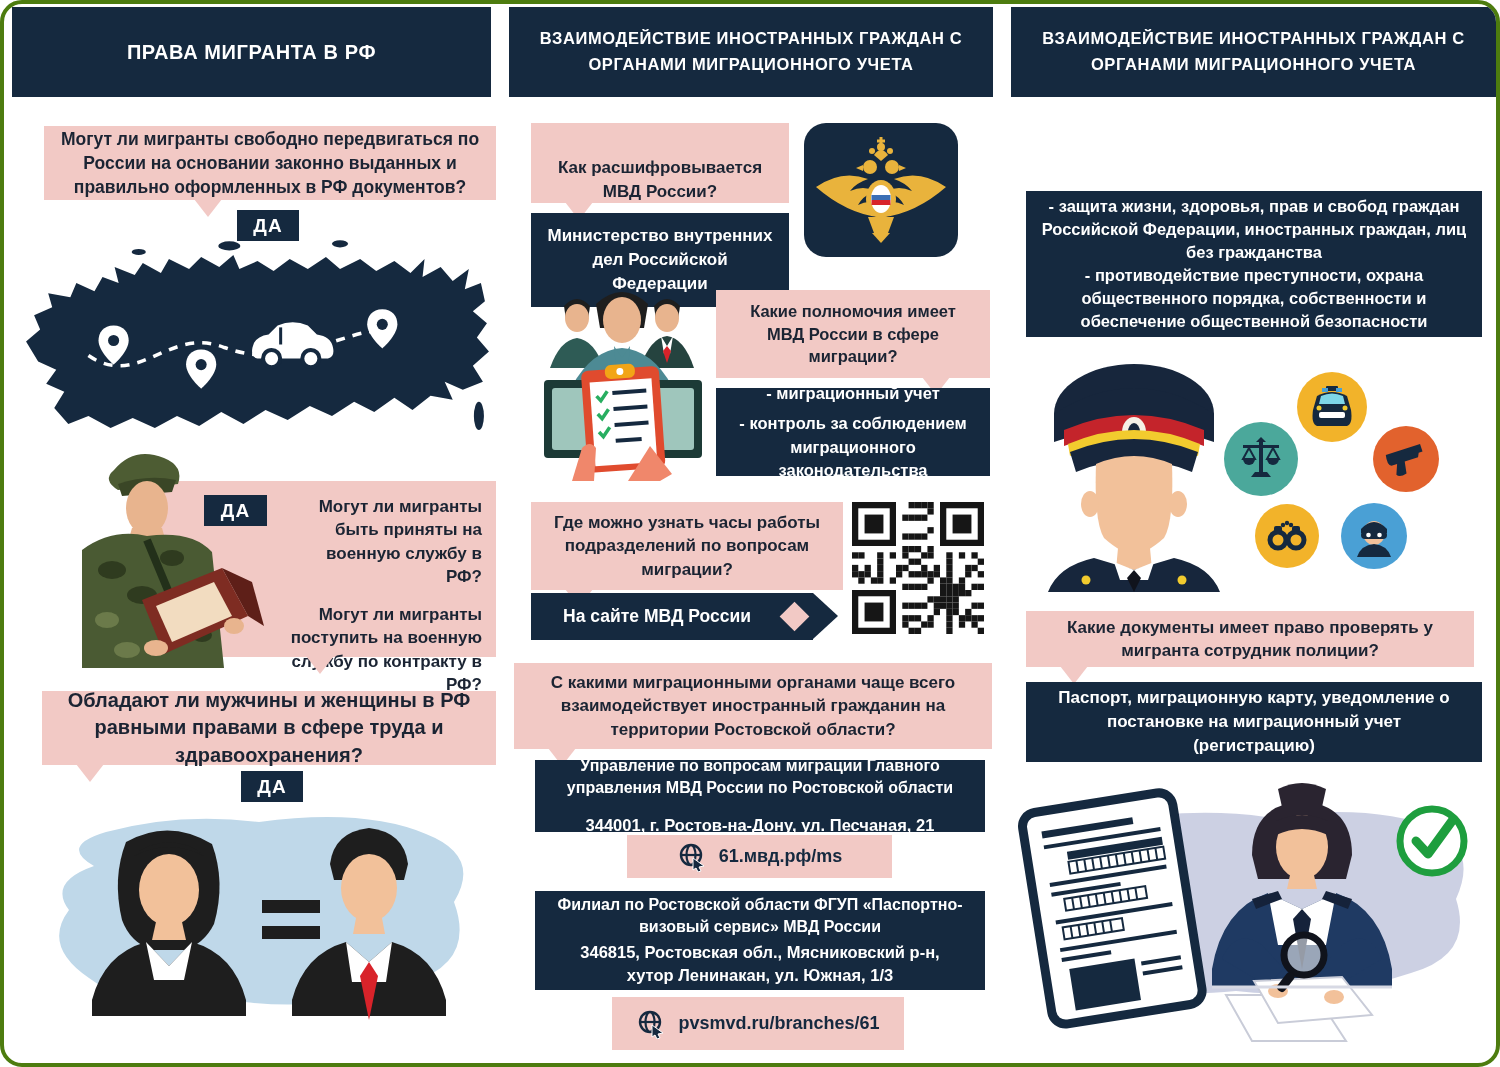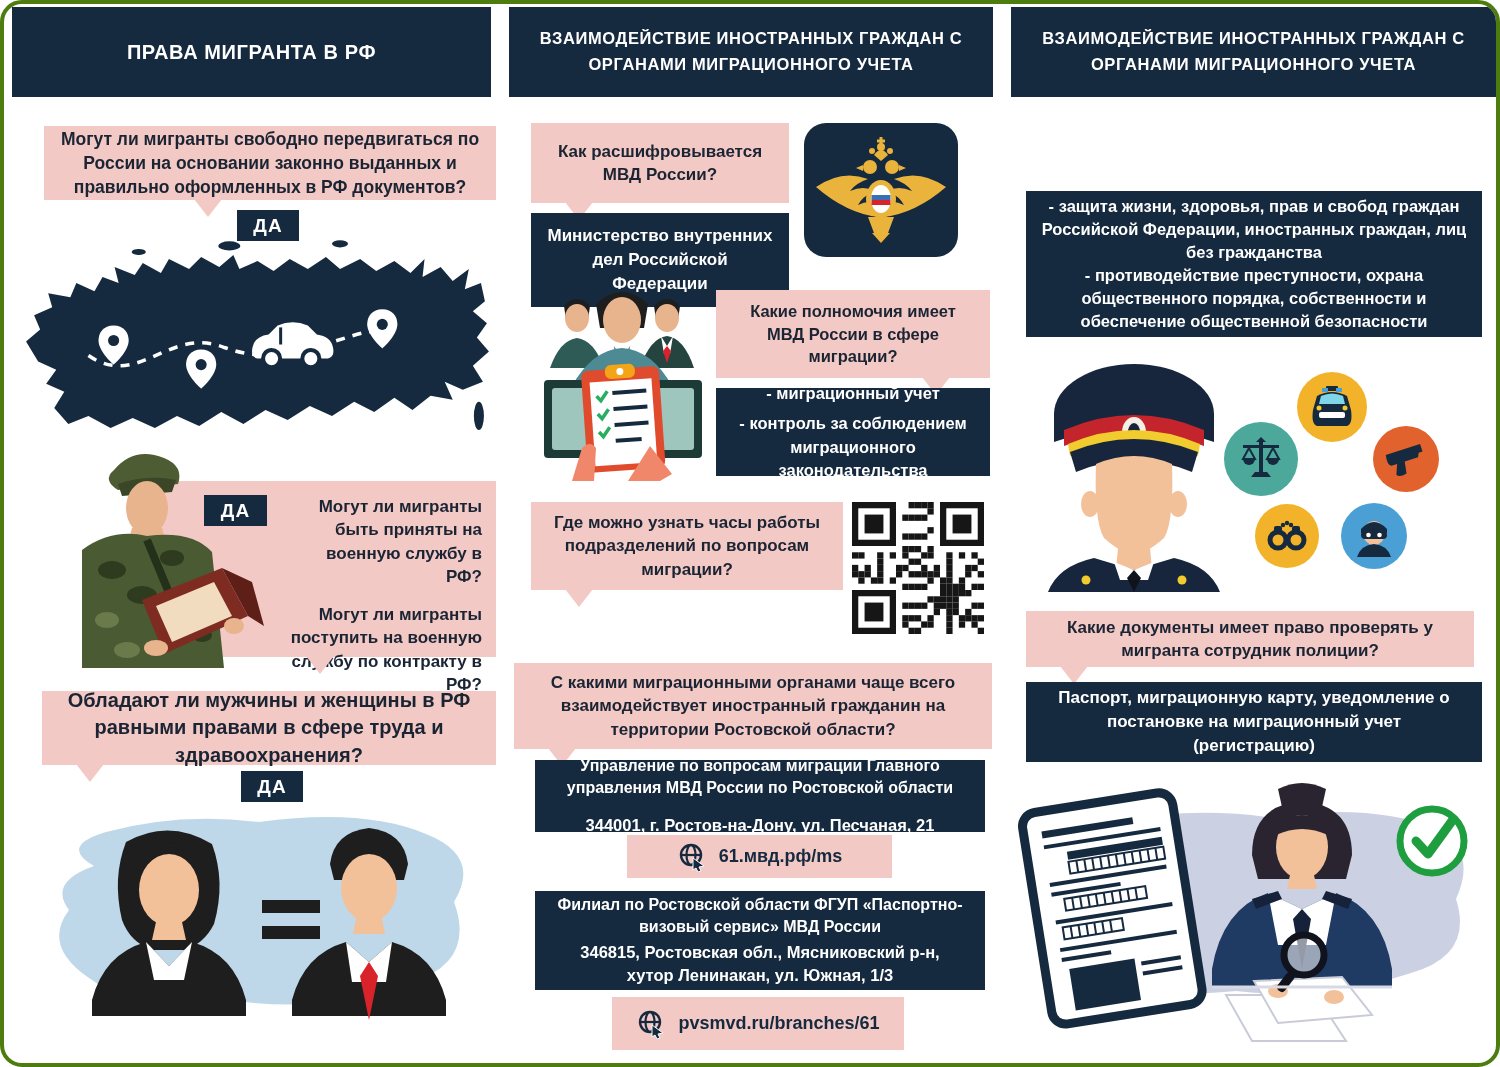--- a/index.html
+++ b/index.html
@@ -143,21 +143,21 @@
       <path d="M258,196 Q270,150 312,138 L335,158 L358,138 Q400,150 412,196 L412,212 L258,212 Z" fill="#1E1E1E"></path>
       <path d="M312,138 L335,158 L358,138 L352,178 L318,178 Z" fill="#fff"></path>
       <path d="M335,158 l-9,14 l9,44 l9,-44 z" fill="#D8232A"></path>
     </svg>
   </div>
 
   <div class="col-header" style="left:505px;width:484px;font-size:16.5px;padding:0 28px;">
     <span>ВЗАИМОДЕЙСТВИЕ ИНОСТРАННЫХ ГРАЖДАН С ОРГАНАМИ МИГРАЦИОННОГО УЧЕТА</span>
   </div>
 
-  <div class="bubble tail-l" style="left:527px;top:119px;width:258px;height:80px;font-size:17px;padding:0 12px;">
+  <div class="bubble tail-l" style="left:527px;top:119px;width:258px;height:80px;font-size:17px;padding:0 12px;align-items:flex-end;">
     <span>Как расшифровывается МВД России?</span>
   </div>
 
   <div class="abs" style="left:798px;top:117px;width:158px;height:138px;">
     <svg width="158" height="138" viewBox="0 0 158 138">
       <rect x="2" y="2" width="154" height="134" rx="22" fill="#15293F"></rect>
       <g fill="#E9B33C">
         <path d="M14,66 Q40,48 66,58 Q54,62 48,70 Q62,64 72,70 Q60,76 56,84 Q68,78 76,84 L76,96 Q44,92 14,66 Z"></path>
         <path d="M144,66 Q118,48 92,58 Q104,62 110,70 Q96,64 86,70 Q98,76 102,84 Q90,78 82,84 L82,96 Q114,92 144,66 Z"></path>
         <circle cx="68" cy="46" r="7"></circle>
@@ -361,20 +361,25 @@
         <rect x="12" y="12" width="18" height="18" fill="#161616"></rect>
         <rect x="84" y="0" width="42" height="42" fill="#161616"></rect>
         <rect x="90" y="6" width="30" height="30" fill="#fff"></rect>
         <rect x="96" y="12" width="18" height="18" fill="#161616"></rect>
         <rect x="0" y="84" width="42" height="42" fill="#161616"></rect>
         <rect x="6" y="90" width="30" height="30" fill="#fff"></rect>
         <rect x="12" y="96" width="18" height="18" fill="#161616"></rect>
       </svg>
   </div>
 
+  <div class="site-banner" style="left:527px;top:589px;width:282px;height:47px;">
+    <span style="margin-right:30px;">На сайте МВД России</span>
+    <span class="tip"></span>
+    <span class="diamond"></span>
+  </div>
 
   <div class="bubble tail-l" style="left:510px;top:659px;width:478px;height:86px;font-size:17px;padding:0 10px;">
     <span>С какими миграционными органами чаще всего взаимодействует иностранный гражданин на территории Ростовской области?</span>
   </div>
 
   <div class="darkbox" style="left:531px;top:756px;width:450px;height:72px;padding:4px 10px;gap:15px;">
     <span style="font-size:16px;">Управление по вопросам миграции Главного управления МВД России по Ростовской области</span>
     <span style="font-size:16.5px;font-weight:800;">344001, г. Ростов-на-Дону, ул. Песчаная, 21</span>
   </div>
 

